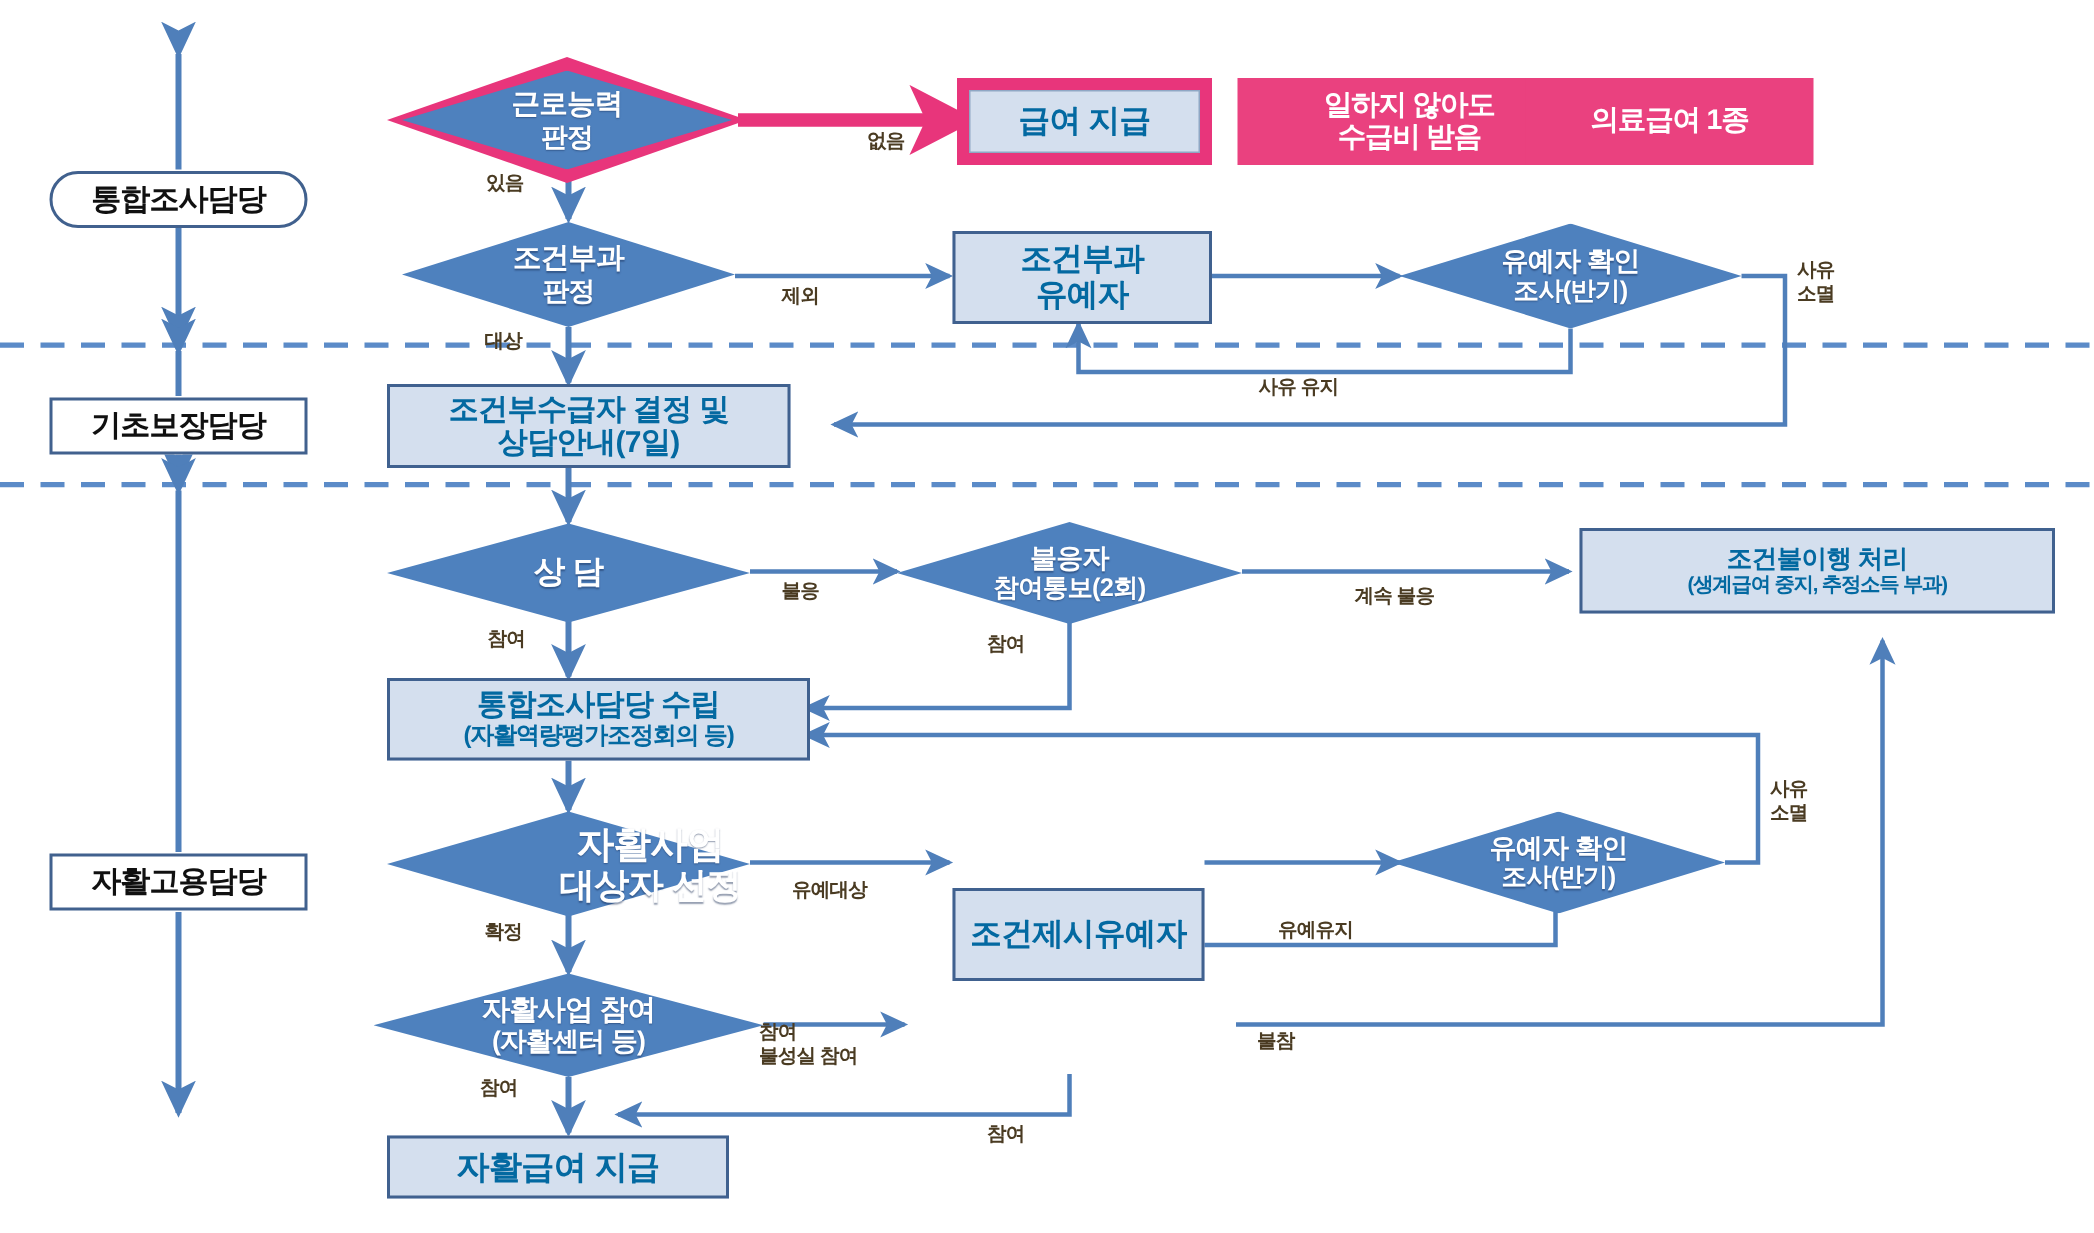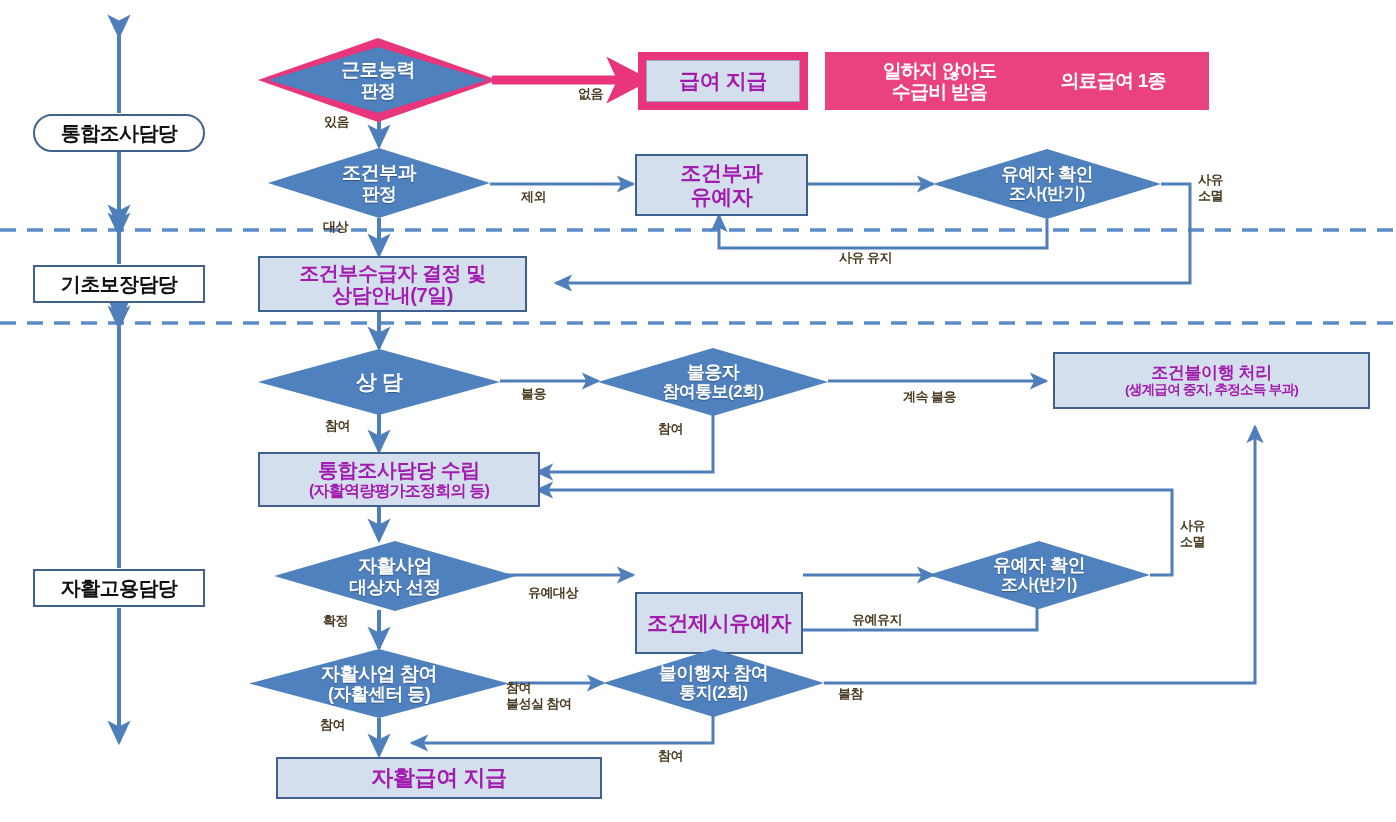--- a/index.html
+++ b/index.html
@@ -4,21 +4,21 @@
 <style>
   html,body{margin:0;padding:0;background:#ffffff;}
   body{font-family:"Liberation Sans","DejaVu Sans",sans-serif;}
   #stage{position:relative;width:1396px;height:822px;background:#fff;overflow:hidden;}
   #svg-layer{position:absolute;left:0;top:0;width:1396px;height:822px;}
 
   .node{position:absolute;box-sizing:border-box;display:flex;align-items:center;
         justify-content:center;text-align:center;line-height:1.12;}
 
   
-  .rect-box{background:#D4DFEE;border:2.5px solid #40618F;color:#a21caf;
+  .rect-box{background:#D4DFEE;border:2.5px solid #40618F;color:#0369a1;
             font-weight:bold;letter-spacing:-0.4px;}
   .rect-box .sub{display:block;font-size:0.80em;font-weight:bold;letter-spacing:-0.8px;}
 
   
   .lane-box{background:#ffffff;border:2.5px solid #41618E;color:#101010;
             font-weight:bold;font-size:20px;letter-spacing:-0.6px;}
 
   
   .pink-box{background:#EA417F;color:#ffffff;font-weight:bold;border:0;
             letter-spacing:-0.8px;}
@@ -191,21 +191,21 @@
   <div class="node rect-box" style="left:1053px;top:352px;width:317px;height:57px;font-size:17px;flex-direction:column;">
     <span>조건불이행 처리</span>
     <span class="sub">(생계급여 중지, 추정소득 부과)</span>
   </div>
 
   <div class="node rect-box" style="left:258px;top:452px;width:282px;height:55px;font-size:20px;flex-direction:column;">
     <span>통합조사담당 수립</span>
     <span class="sub">(자활역량평가조정회의 등)</span>
   </div>
 
-  <div class="node diamond" style="left:274px;top:541px;width:242px;height:70px;font-size:19px;">
+  <div class="node diamond" style="left:258px;top:541px;width:242px;height:70px;font-size:25px;justify-content:flex-end;">
     <div class="dshape"></div>
     <div class="dlabel">
       <span>자활사업</span>
       <span class="sub">대상자 선정</span>
     </div>
   </div>
 
   <div class="node rect-box" style="left:635px;top:544px;width:168px;height:62px;font-size:21px;margin-top:48px;">
     <span>조건제시</span>
     <span>유예자</span>
@@ -220,29 +220,22 @@
   </div>
 
   <div class="node diamond" style="left:249px;top:649px;width:260px;height:69px;font-size:19px;">
     <div class="dshape"></div>
     <div class="dlabel">
       <span>자활사업 참여</span>
       <span class="sub">(자활센터 등)</span>
     </div>
   </div>
 
-  <div class="node diamond" style="left:603px;top:649px;width:221px;height:68px;font-size:18px;">
-    <div class="dshape"></div>
-    <div class="dlabel">
-      <span>불이행자 참여</span>
-      <span class="sub">통지(2회)</span>
-    </div>
-  </div>
-
-  <div class="node rect-box" style="left:276px;top:757px;width:326px;height:42px;font-size:22px;">
+
+  <div class="node rect-box" style="left:258px;top:757px;width:228px;height:42px;font-size:22px;">
     <span>자활급여 지급</span>
   </div>
 
   <div class="elabel" style="left:578px;top:86px;width:46px;">없음</div>
   <div class="elabel" style="left:324px;top:114px;width:46px;">있음</div>
   <div class="elabel" style="left:521px;top:189px;width:46px;">제외</div>
   <div class="elabel" style="left:323px;top:219px;width:46px;">대상</div>
   <div class="elabel" style="left:839px;top:250px;width:74px;">사유 유지</div>
   <div class="elabel" style="left:1198px;top:172px;width:48px;">사유
 소멸</div>

